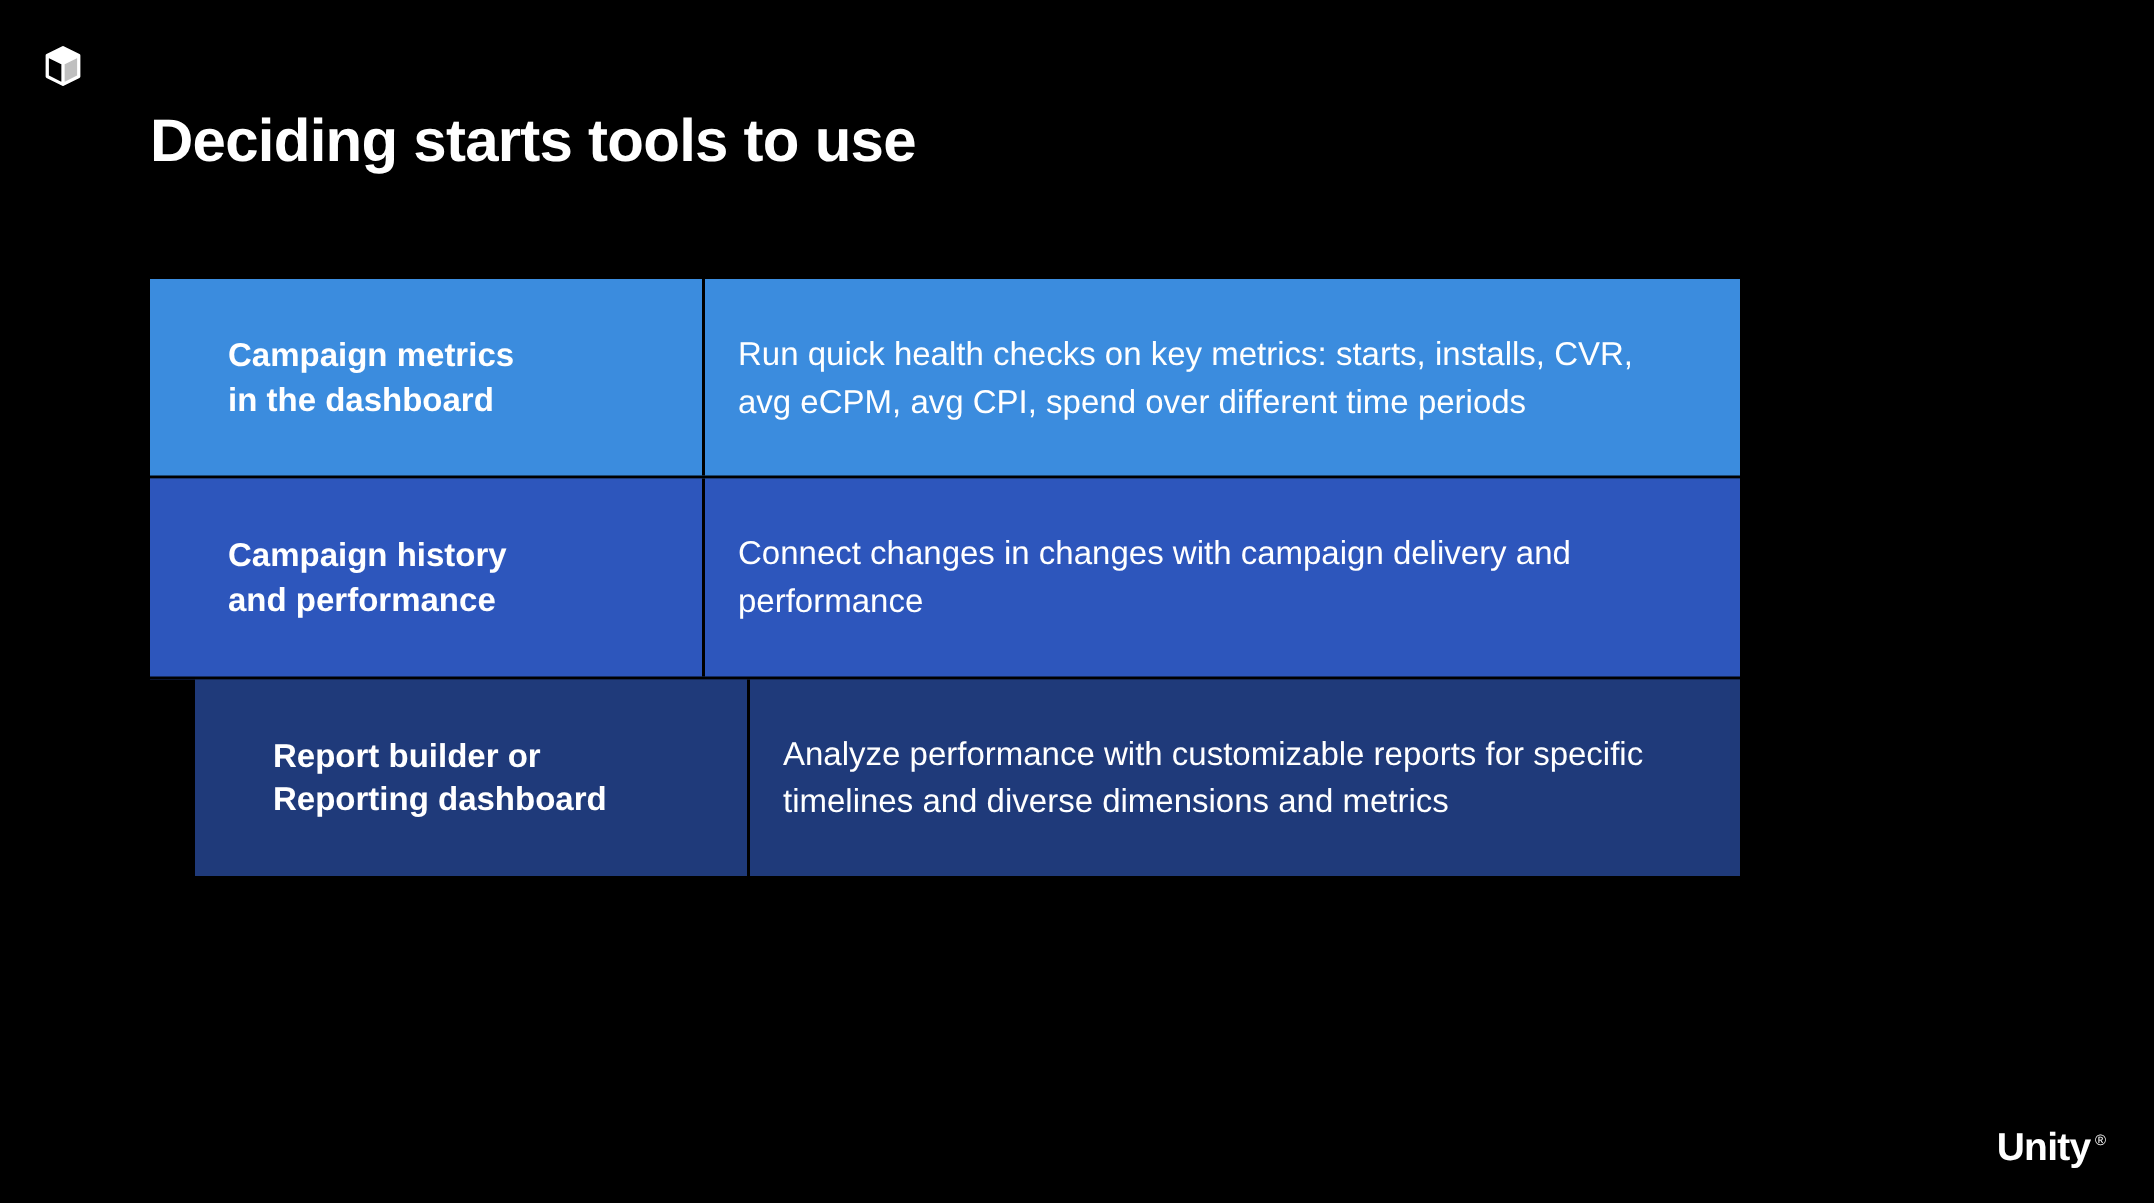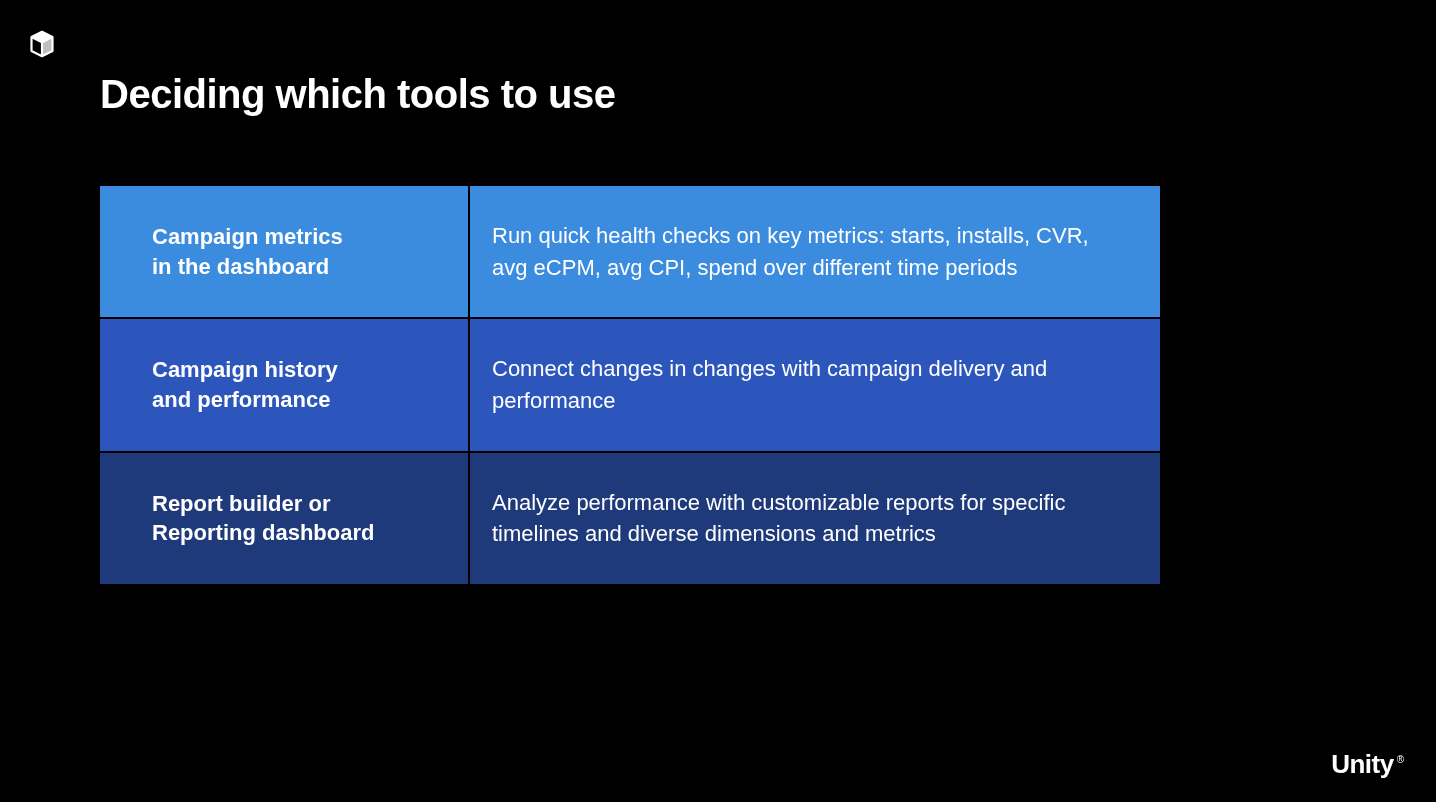--- a/index.html
+++ b/index.html
@@ -34,20 +34,21 @@
       top: 186px;
       left: 100px;
       width: 1060px;
     }
     .row {
       display: flex;
       border-bottom: 2px solid #000000;
     }
     .row:last-child {
       border-bottom: none;
+      margin-left: 30px;
     }
     .row-0 {
       background: #3B8CDE;
     }
     .row-1 {
       background: #2D56BC;
     }
     .row-2 {
       background: #1F3A7A;
     }
@@ -98,21 +99,21 @@
 <body>
 
 <div class="logo-top">
   <svg width="28" height="28" viewBox="0 0 32 32" fill="none">
     <path d="M16 2 L28 8 L28 24 L16 30 L4 24 L4 8 Z M16 2 L16 14 M4 8 L16 14 M28 8 L16 14 M16 14 L16 30" stroke="#ffffff" stroke-width="2.5" fill="none" stroke-linejoin="round"></path>
     <path d="M16 2 L28 8 L16 14 L4 8 Z" fill="#ffffff"></path>
     <path d="M16 14 L28 8 L28 24 L16 30 Z" fill="#ffffff" opacity="0.75"></path>
   </svg>
 </div>
 
-<h1 class="title">Deciding which tools to use</h1>
+<h1 class="title">Deciding starts tools to use</h1>
 
 <div class="table-container">
   <div class="row row-0">
     <div class="col-left multiline">Campaign metrics
 in the dashboard</div>
     <div class="col-right">Run quick health checks on key metrics: starts, installs, CVR, avg eCPM, avg CPI, spend over different time periods</div>
   </div>
   <div class="row row-1">
     <div class="col-left multiline">Campaign history
 and performance</div>

